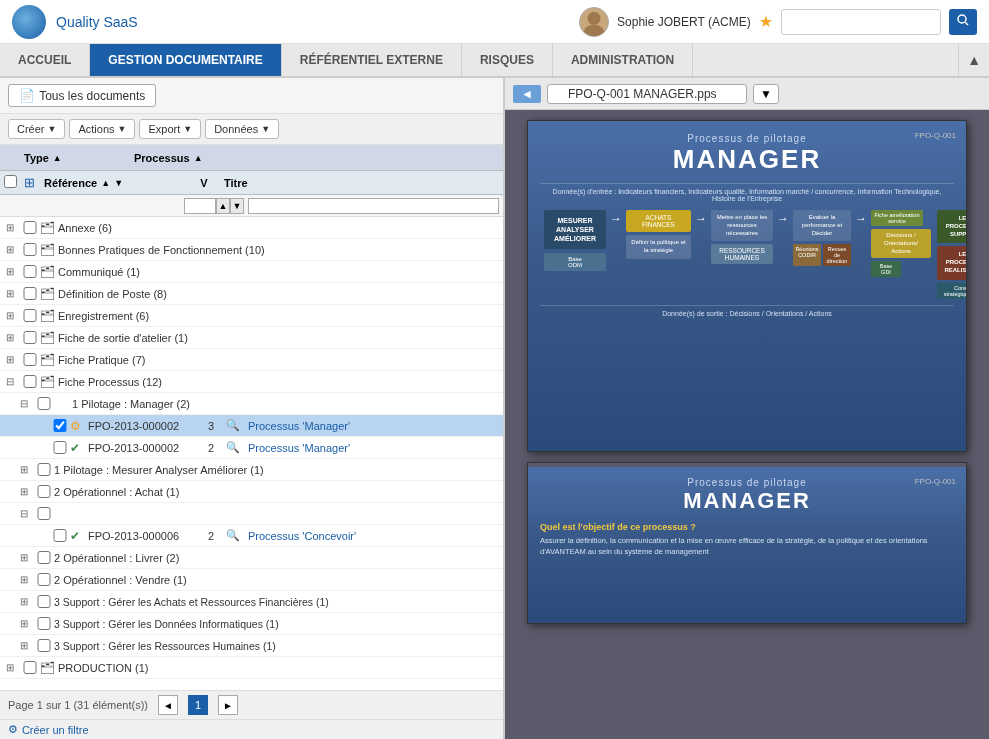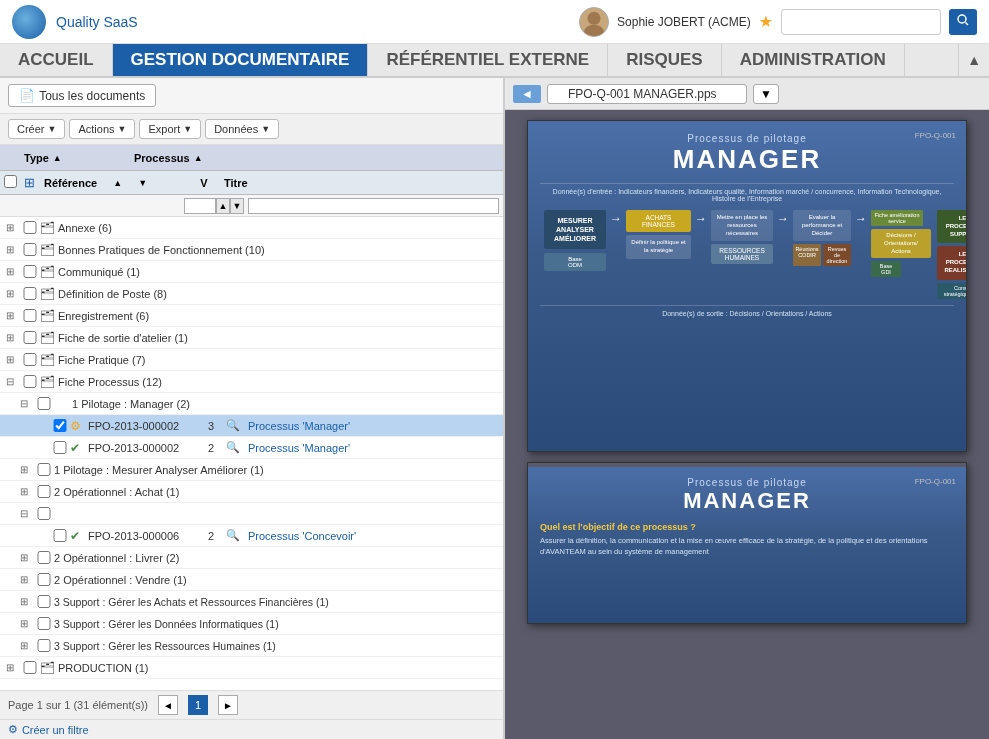--- a/index.html
+++ b/index.html
@@ -46,21 +46,21 @@
     
     .nav-bar {
       background: #e8e8e8;
       height: 34px;
       display: flex;
       align-items: stretch;
       border-bottom: 2px solid #ccc;
     }
     .nav-item {
       padding: 16px 18px; display: flex; align-items: center;
-      font-size: 17px; font-weight: bold; color: #555;
+      font-size: 12px; font-weight: bold; color: #555;
       cursor: pointer; border-right: 1px solid #d0d0d0; text-transform: uppercase;
     }
     .nav-item.active { background: #1a5fa8; color: white; }
     .nav-collapse {
       margin-left: auto; background: #e8e8e8; border: none; border-left: 1px solid #d0d0d0;
       padding: 0 8px; cursor: pointer; color: #555; font-size: 14px;
     }
 
     
     .main-content {
@@ -116,21 +116,21 @@
     .sort-arrow { font-size: 9px; }
 
     .table-sub-header {
       background: #e0e8f0;
       display: flex; align-items: center;
       border-bottom: 1px solid #bbb;
       height: 24px; padding: 0 4px;
     }
     .sub-col-check { width: 20px; }
     .sub-col-icon { width: 20px; }
-    .sub-col-ref { width: 140px; display: flex; align-items: center; gap: 16px; font-weight: bold; font-size: 11px; }
+    .sub-col-ref { width: 140px; display: flex; align-items: center; gap: 4px; font-weight: bold; font-size: 11px; }
     .sub-col-v { width: 40px; font-weight: bold; font-size: 11px; text-align: center; }
     .sub-col-title { flex: 1; font-weight: bold; font-size: 11px; }
 
     .filter-row {
       background: #f5f5f5;
       display: flex; align-items: center;
       border-bottom: 1px solid #ddd;
       height: 22px; padding: 0 4px;
     }
     .filter-spacer { width: 180px; }

